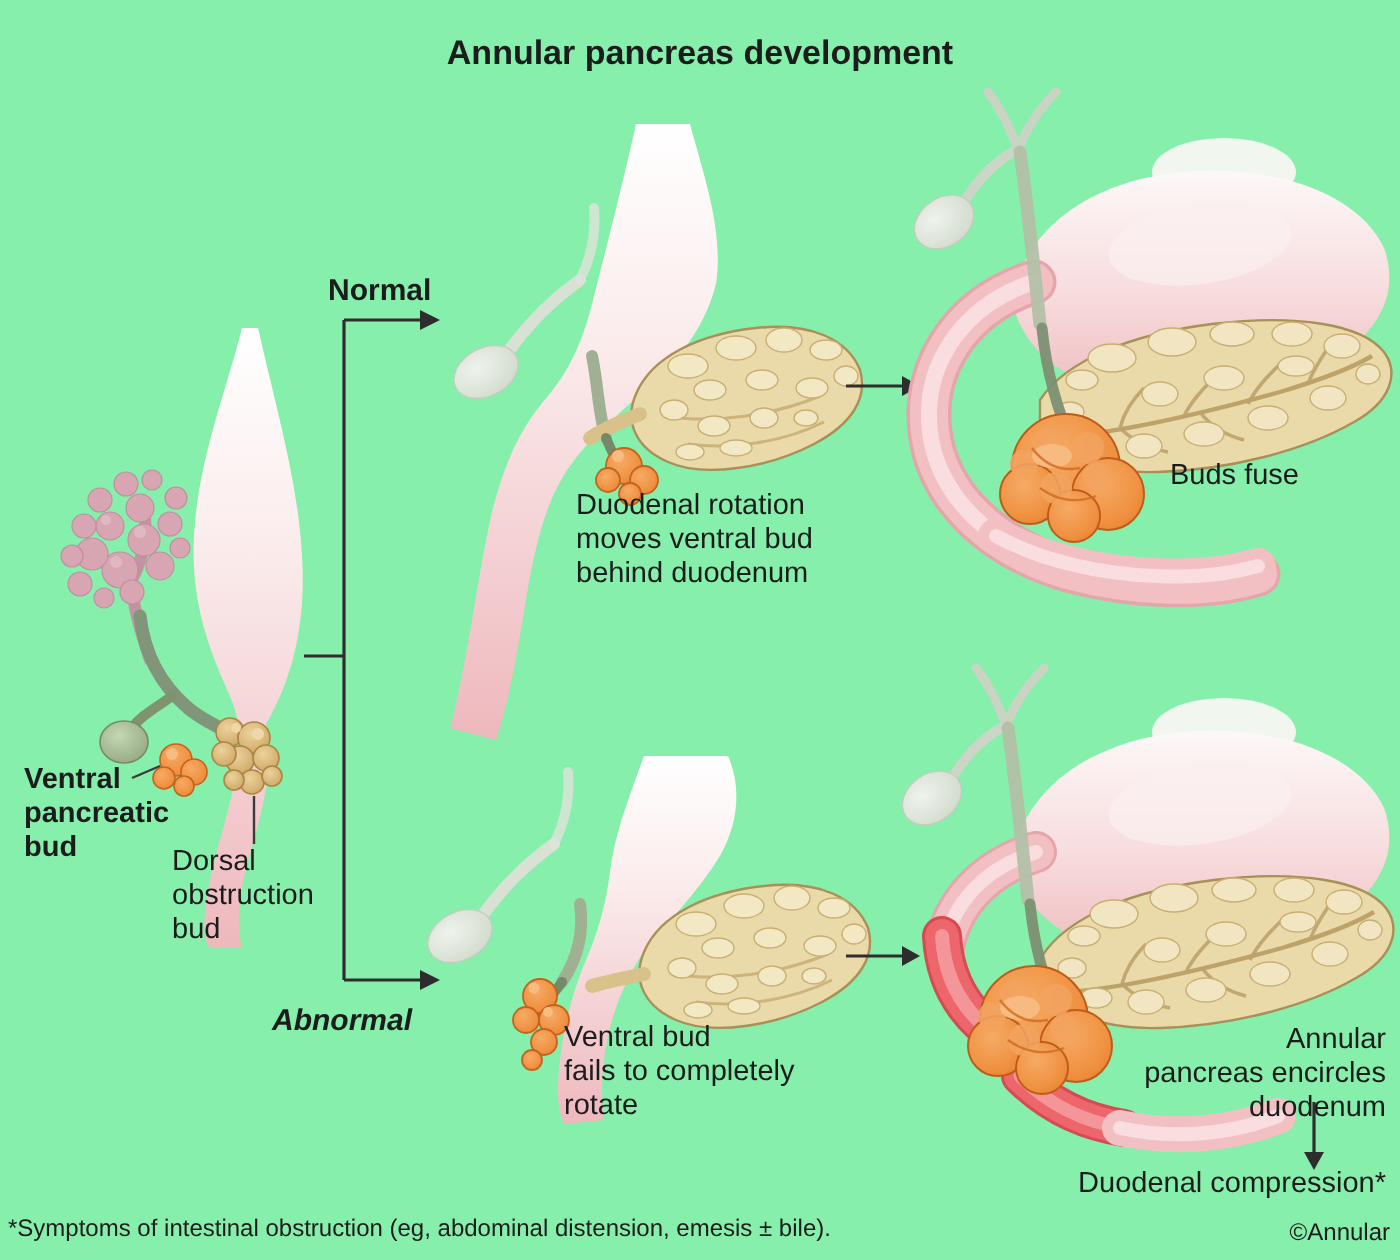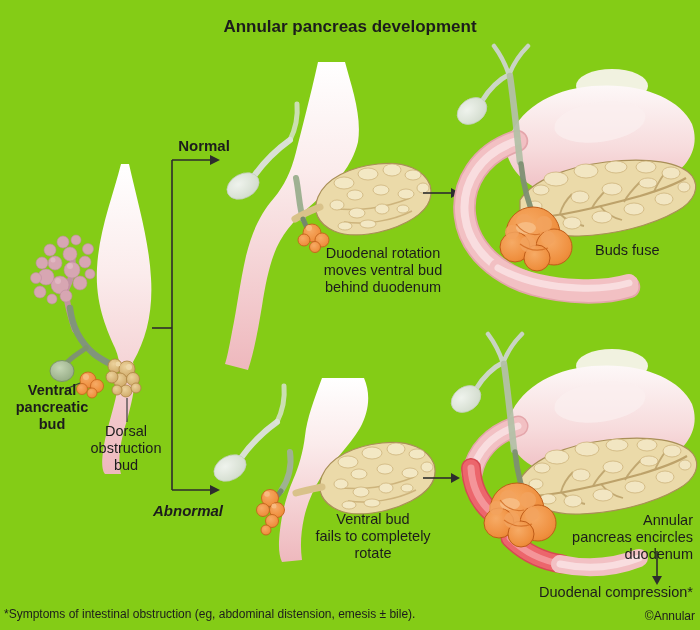--- a/index.html
+++ b/index.html
@@ -1,29 +1,29 @@
 <!DOCTYPE html>
 <html><head>
 <meta charset="utf-8">
 <style>
   html,body{margin:0;padding:0;background:#fff;}
-  #page{position:relative;width:700px;height:630px;background:#84cc16;overflow:hidden;
+  #page{position:relative;width:700px;height:630px;background:#86efac;overflow:hidden;
         font-family:"Liberation Sans", sans-serif;color:#1c1c1c;}
   #art{position:absolute;left:0;top:0;}
   .txt{position:absolute;white-space:pre-line;line-height:17px;font-size:14.5px;}
-  .center{text-align:center;}
+  .center{}
   .right{text-align:right;}
   .bold{font-weight:bold;}
   #title{top:17px;left:0;width:700px;text-align:center;font-size:17px;font-weight:bold;line-height:20px;}
   #lbl-normal{left:164px;top:137px;width:80px;font-size:15px;}
   #lbl-abnormal{left:136px;top:502px;width:104px;font-size:15px;font-style:italic;}
   #cap-ventral{left:12px;top:382px;width:80px;font-weight:bold;}
   #cap-dorsal{left:86px;top:423px;width:80px;}
   #cap-rotation{left:288px;top:245px;width:190px;}
-  #cap-budsfuse{left:585px;top:242px;width:100px;margin-left:10px;}
+  #cap-budsfuse{left:585px;top:230px;width:100px;}
   #cap-fails{left:282px;top:511px;width:182px;}
   #cap-annular{left:535px;top:512px;width:158px;}
   #cap-compression{left:515px;top:584px;width:178px;}
   #footnote{left:4px;top:606px;width:560px;font-size:12px;white-space:normal;}
   #copyright{right:5px;top:608px;width:80px;text-align:right;font-size:12px;}
 </style>
 </head>
 <body>
 
 <div id="page">

